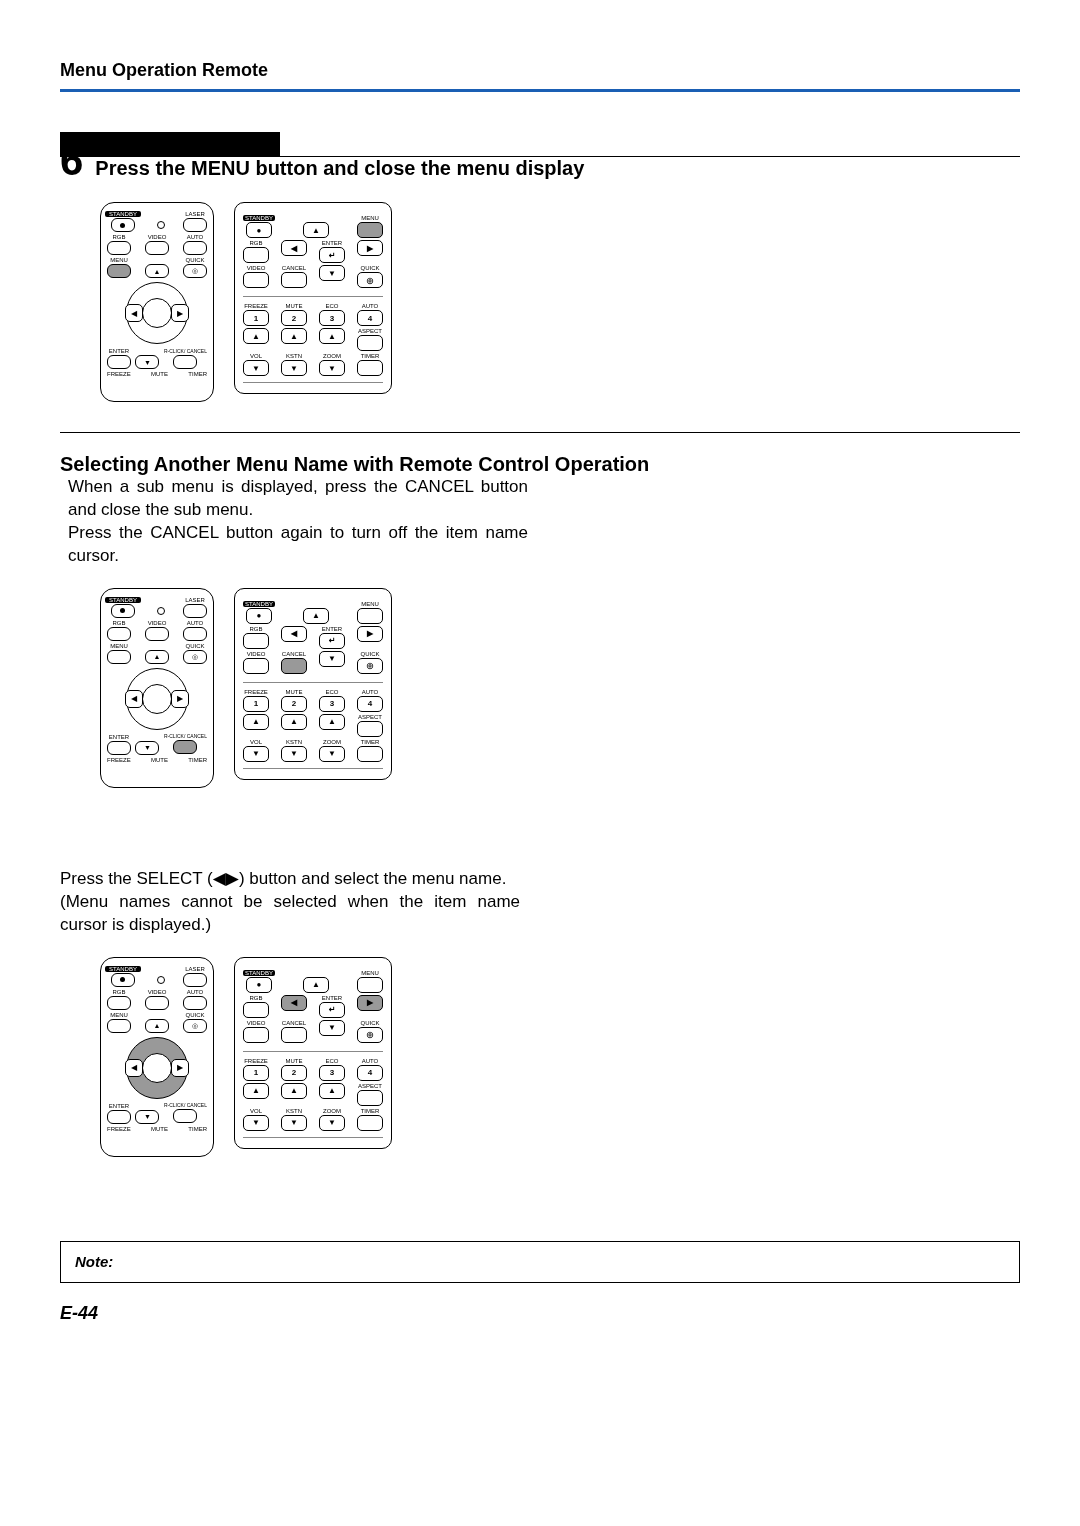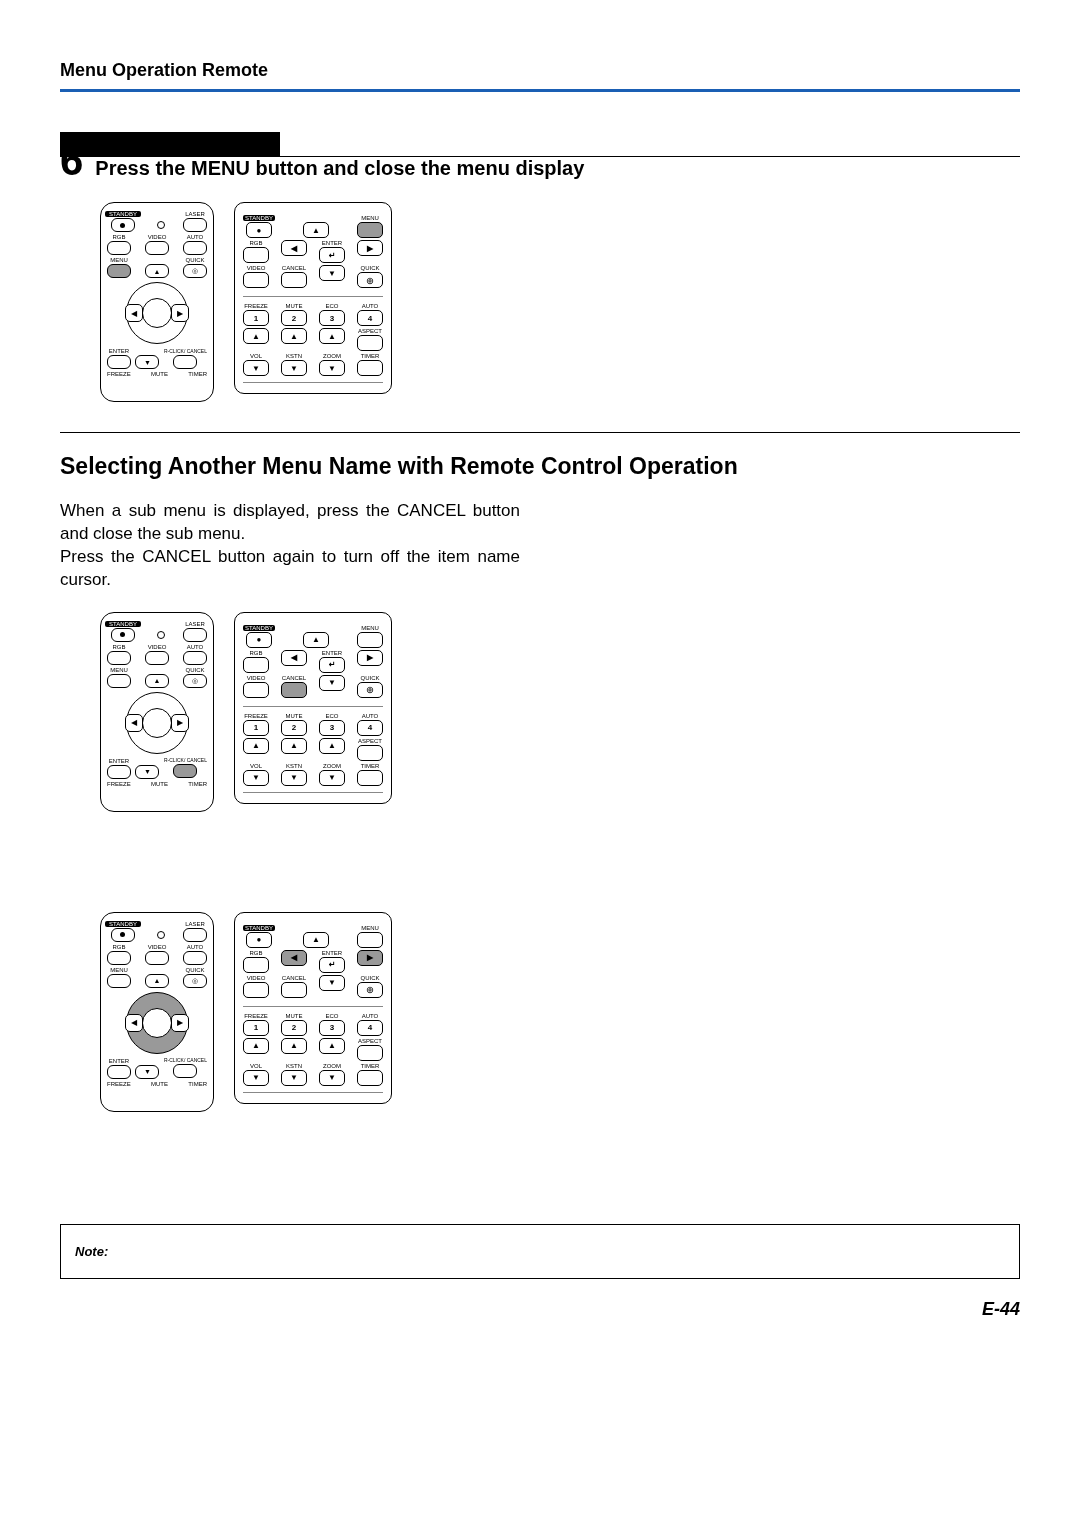--- a/index.html
+++ b/index.html
@@ -105,27 +105,27 @@
   .nav-inner{border:1.2px solid #000;border-radius:50%;width:28px;height:28px;background:#fff;}
   .nav-side{position:absolute;border:1.2px solid #000;border-radius:5px;width:16px;height:16px;background:#fff;display:flex;align-items:center;justify-content:center;font-size:8px;}
   .nav-l{left:-2px;}.nav-r{right:-2px;}
   .group-b { display:flex;justify-content:space-between;margin:2px 0; }
   .b-col { display:flex;flex-direction:column;align-items:center;gap:1px; }
   .b-label{font-size:6px;}
   .b-btn {
     border:1.2px solid #000;border-radius:5px;width:24px;height:14px;display:flex;align-items:center;justify-content:center;font-size:8px;font-weight:bold;background:#fff;
   }
   .hr-thin { height:1px;background:#000;margin:30px 0 20px 0; }
-  .sub-heading { font-size:23px;font-weight:bold;margin-bottom:20px; text-align: justify; }
+  .sub-heading { font-size:20px;font-weight:bold;text-align: justify; }
   .body-text { font-size:17px;line-height:1.35;max-width:460px;text-align:justify; }
   .note-box {
-    border:1px solid #000;padding:18px 14px;margin-top:112px;font-style:italic;font-size:13px;line-height:1.35;
+    border:1px solid #000;padding:10px 14px;margin-top:84px;font-style:italic;font-size:15px;line-height:1.35;
   }
   .note-label{font-weight:bold;}
-  .page-num { text-align:right;font-style:italic;font-weight:bold;margin-top:20px;font-size:18px; }
+  .page-num { text-align:left;font-style:italic;font-weight:bold;margin-top:20px;font-size:18px; }
   .strip{border-top:1px solid #888;border-bottom:1px solid #888;padding:4px 0;}
 </style>
 </head>
 <body>
 
 <div class="page">
   <div class="page-header">Menu Operation Remote</div>
 
   <div class="section-break">
     <div class="black-block"></div>
@@ -320,21 +320,21 @@
             </div>
         </div>
       </div>
     </div>
   </div>
 
   <div class="hr-thin"></div>
 
   <div class="sub-heading">Selecting Another Menu Name with Remote Control Operation</div>
 
-  <div class="body-text" style="white-space:pre-line;">When a sub menu is displayed, press the CANCEL button and close the sub menu.
+  <div class="body-text" style="white-space:pre-line;margin-left:8px;">When a sub menu is displayed, press the CANCEL button and close the sub menu.
 Press the CANCEL button again to turn off the item name cursor.</div>
 
   <div class="remote-row">
     <div class="remote">
       <div class="r-row">
         <div class="r-col">
             <span class="r-label" style="background:#000;color:#fff;padding:0 2px;border-radius:2px;">STANDBY</span>
             <div class="r-btn-oval">
               <div class="dot"></div>
             </div>
@@ -509,20 +509,24 @@
               <span class="b-label">TIMER</span>
               <div class="b-btn"></div>
             </div>
         </div>
       </div>
     </div>
   </div>
 
   <div style="height:80px"></div>
 
+  <div class="body-text">
+    <span>Press the SELECT (</span><span>◀▶</span><span>) button and select the menu name.</span><br>
+    <span>(Menu names cannot be selected when the item name cursor is displayed.)</span>
+  </div>
 
   <div class="remote-row">
     <div class="remote">
       <div class="r-row">
         <div class="r-col">
             <span class="r-label" style="background:#000;color:#fff;padding:0 2px;border-radius:2px;">STANDBY</span>
             <div class="r-btn-oval">
               <div class="dot"></div>
             </div>
           </div>

